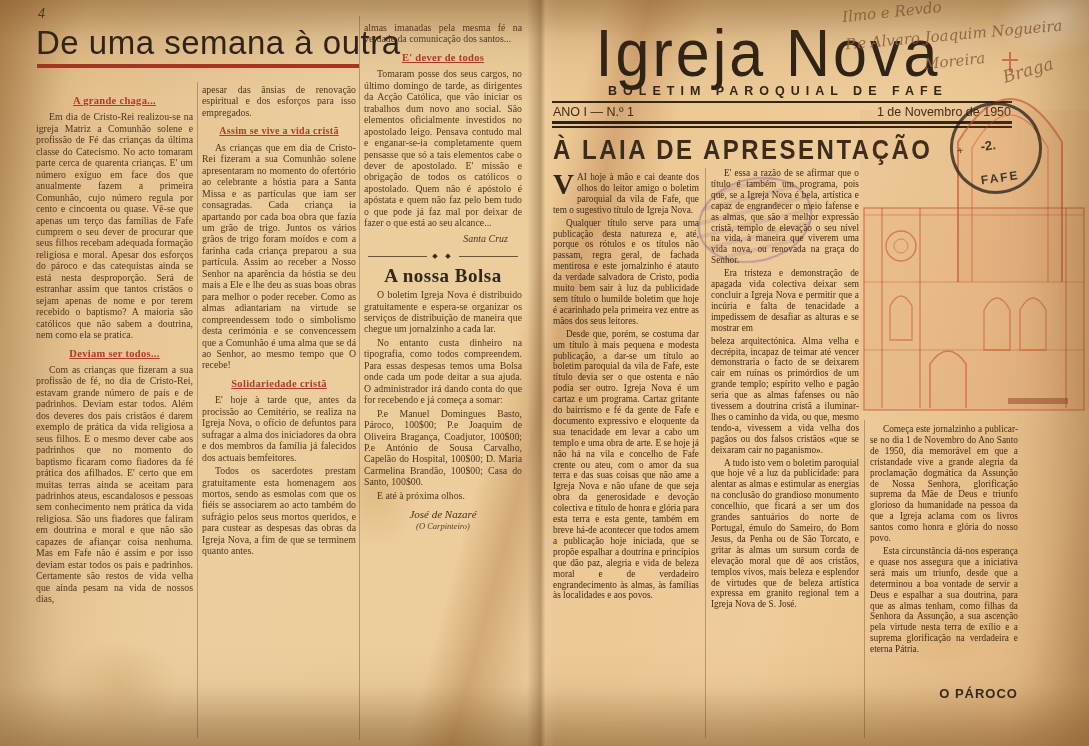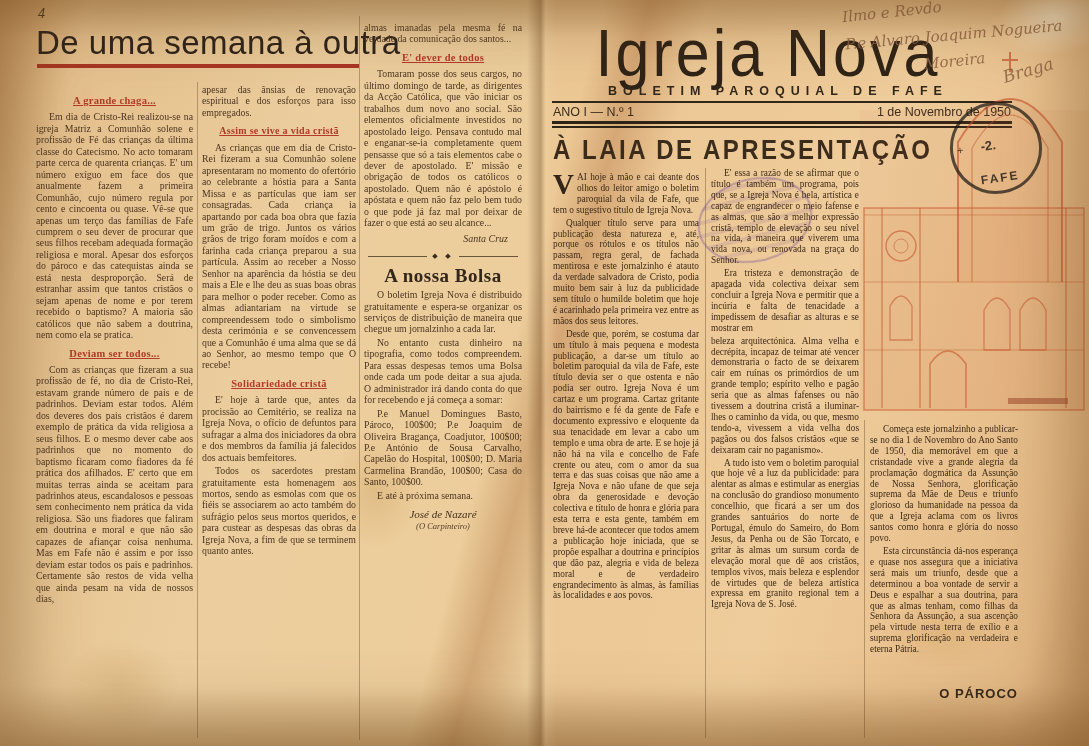--- a/index.html
+++ b/index.html
@@ -111,21 +111,21 @@
     <div class="sig">Santa Cruz</div>
     <div class="orn">
       <span class="l"></span>
         <span class="g">◆ ◆</span>
         <span class="l"></span>
     </div>
     <h2 class="bolsa">A nossa Bolsa</h2>
     <p>O boletim Igreja Nova é distribuido gratuitamente e espera-se organizar os serviços de distribuição de maneira que chegue um jornalzinho a cada lar.</p>
     <p>No entanto custa dinheiro na tipografia, como todos compreendem. Para essas despesas temos uma Bolsa onde cada um pode deitar a sua ajuda. O administrador irá dando conta do que for recebendo e já começa a somar:</p>
     <p>P.e Manuel Domingues Basto, Pároco, 100$00; P.e Joaquim de Oliveira Bragança, Coadjutor, 100$00; P.e António de Sousa Carvalho, Capelão do Hospital, 100$00; D. Maria Carmelina Brandão, 100$00; Casa do Santo, 100$00.</p>
-    <p>E até à próxima semana.</p>
+    <p>E até à próxima olhos.</p>
     <div class="sig2">José de Nazaré</div>
     <div class="sig2sub">(O Carpinteiro)</div>
   </div>
 
   <h1 class="mast-title" style="margin:0;font-weight:normal;">Igreja Nova</h1>
   <div class="mast-sub">BOLETIM PAROQUIAL DE FAFE</div>
   <div class="mast-rule1"></div>
   <div class="dateline">
     <span>ANO I — N.º 1</span>
     <span>1 de Novembro de 1950</span>

